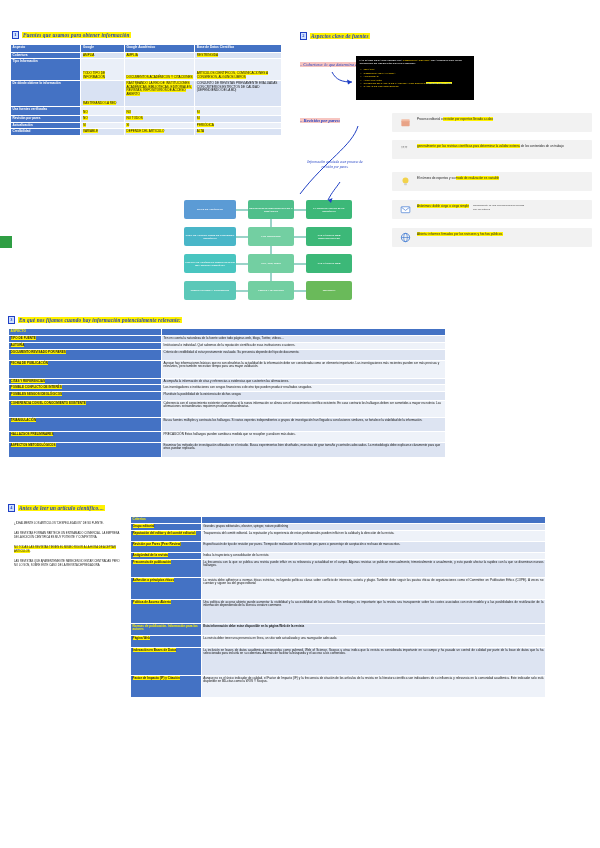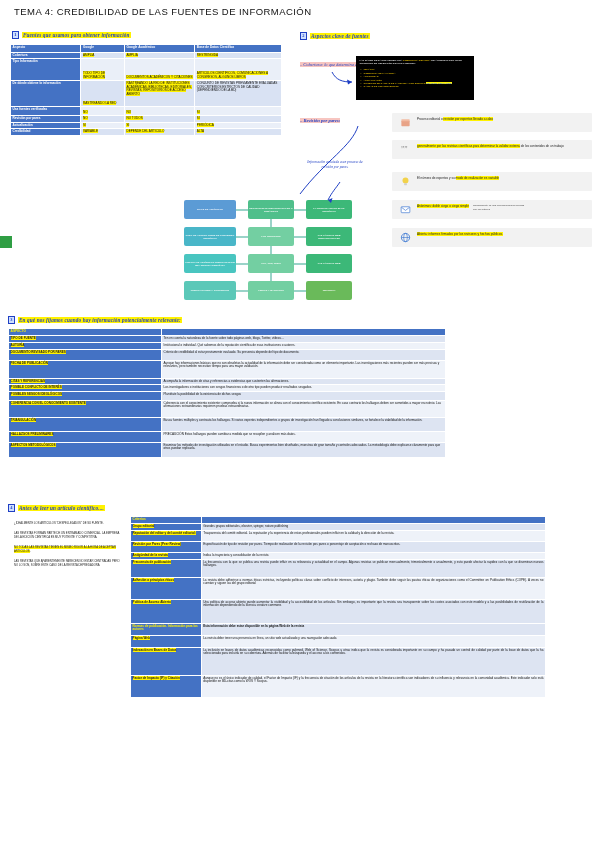--- a/index.html
+++ b/index.html
@@ -135,21 +135,20 @@
     position:absolute; left:-2px; top:236px; width:14px; height:12px;
     background:#2f9e44; color:#fff; font-size:2.2px; padding:1px;
     line-height:1.2; overflow:hidden;
   }
 </style>
 </head>
 <body>
 
 <div class="page">
 
-  <div class="doc-title">TEMA 4: CREDIBILIDAD DE LAS FUENTES DE INFORMACIÓN</div>
 
   <div class="sec-head" style="left:12px; top:31px;">
     <span class="sec-num">1</span>
     <span class="sec-txt">Fuentes que usamos para obtener información</span>
   </div>
 
   <table class="t1">
     <colgroup>
         <col style="width:26%">
         <col style="width:16%">

